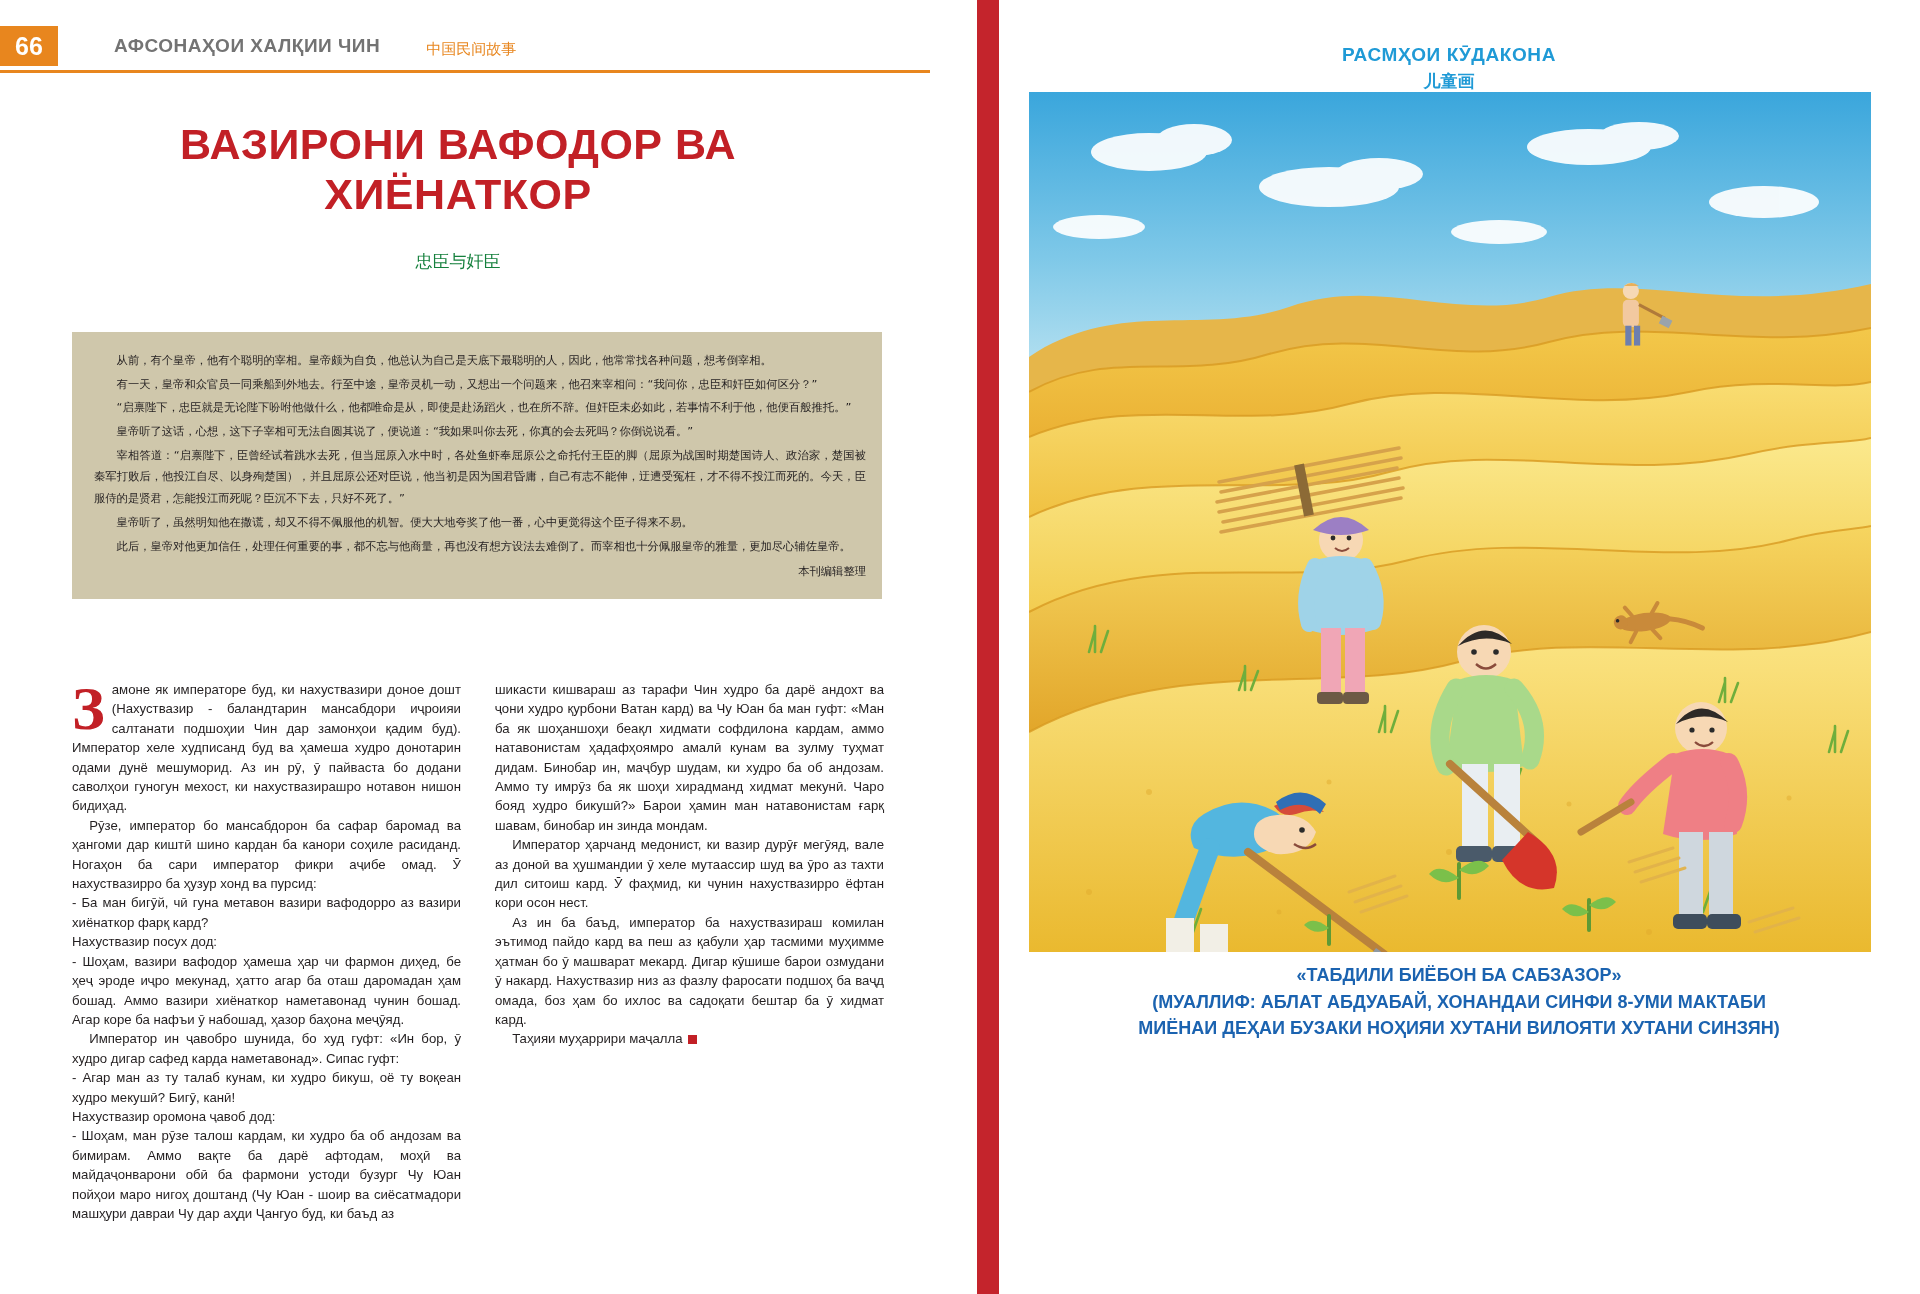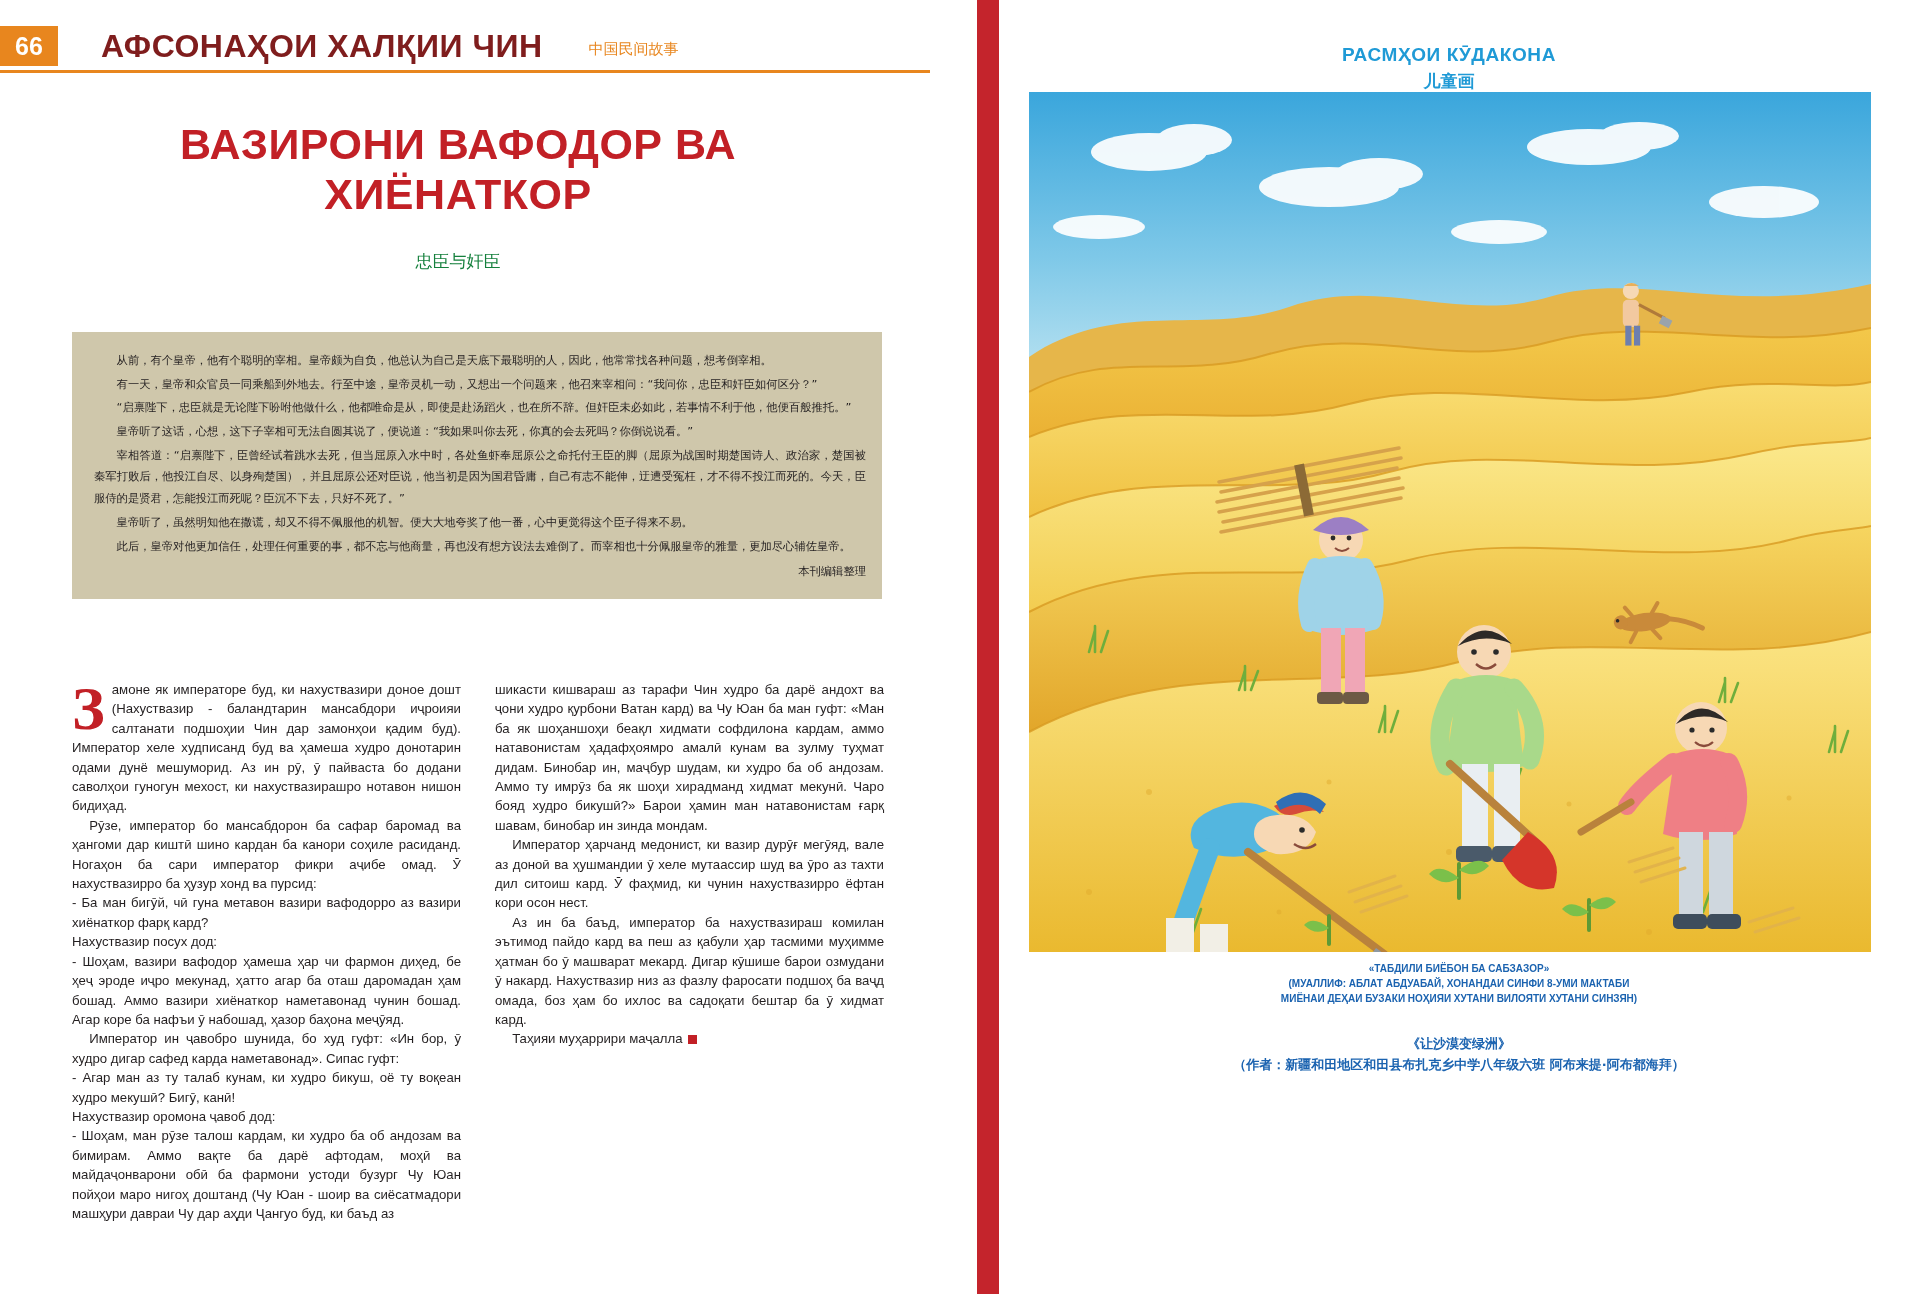--- a/index.html
+++ b/index.html
@@ -44,24 +44,24 @@
     background: #e8861e;
     color: #ffffff;
     font-size: 25px;
     font-weight: bold;
     display: flex;
     align-items: center;
     justify-content: center;
     letter-spacing: 0px;
   }
   .header-title {
-    color: #7f1d1d;
-    font-size: 32px;
-    font-weight: bold;
-    margin-left: 11px;
+    color: #737373;
+    font-size: 19px;
+    font-weight: bold;
+    margin-left: 24px;
     letter-spacing: 0.5px;
     white-space: nowrap;
   }
   .header-title-cn {
     color: #e8861e;
     font-size: 15px;
     margin-left: 14px;
     font-family: "DejaVu Sans", sans-serif;
     white-space: nowrap;
     padding-top: 6px;
@@ -216,21 +216,21 @@
   .artwork svg { display: block; }
 
   .caption {
     position: absolute;
     top: 944px;
     left: 20px;
     width: 880px;
     text-align: center;
     color: #1b63b0;
     font-weight: bold;
-    font-size: 10px;
+    font-size: 18px;
     line-height: 1.48;
   }
   .caption-cn {
     position: absolute;
     top: 1016px;
     left: 20px;
     width: 880px;
     text-align: center;
     color: #1b63b0;
     font-weight: bold;
@@ -498,18 +498,14 @@
           <path d="M720,830 l44,-14 M726,840 l44,-14"></path>
         </g>
       </svg>
     </div>
 
     <div class="caption">
       <div>«ТАБДИЛИ БИЁБОН БА САБЗАЗОР»</div>
       <div>(МУАЛЛИФ: АБЛАТ АБДУАБАЙ, ХОНАНДАИ СИНФИ 8-УМИ МАКТАБИ</div>
       <div>МИЁНАИ ДЕҲАИ БУЗАКИ НОҲИЯИ ХУТАНИ ВИЛОЯТИ ХУТАНИ СИНЗЯН)</div>
     </div>
-    <div class="caption-cn">
-      <div>《让沙漠变绿洲》</div>
-      <div>（作者：新疆和田地区和田县布扎克乡中学八年级六班 阿布来提·阿布都海拜）</div>
-    </div>
   </div>
 </div>
 
 </body></html>

